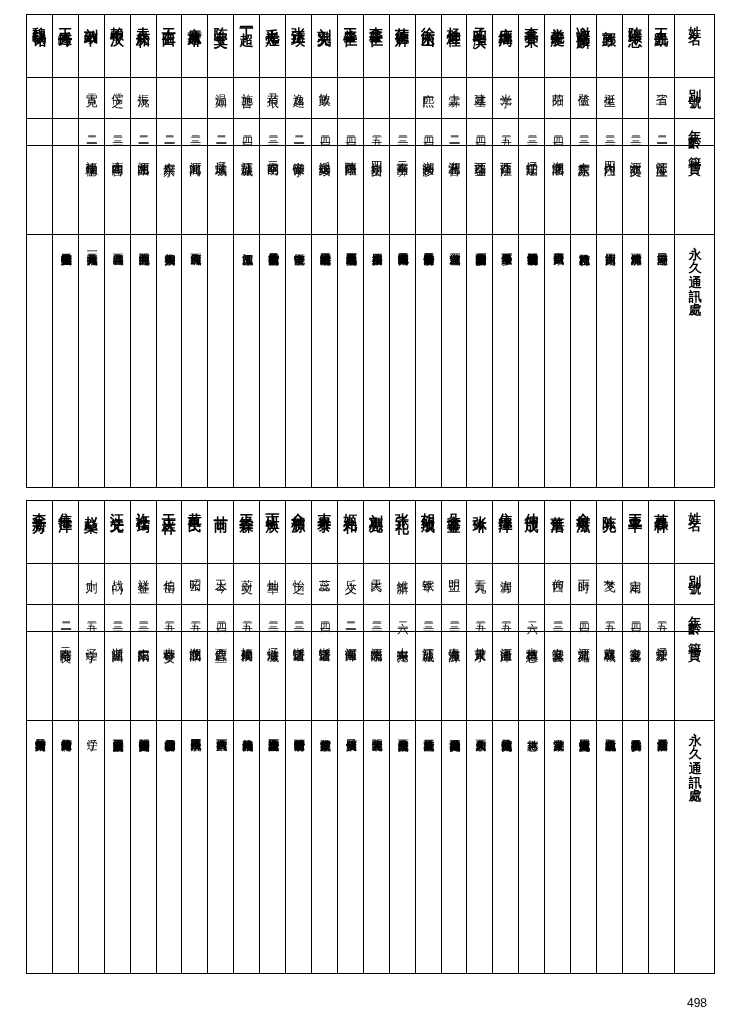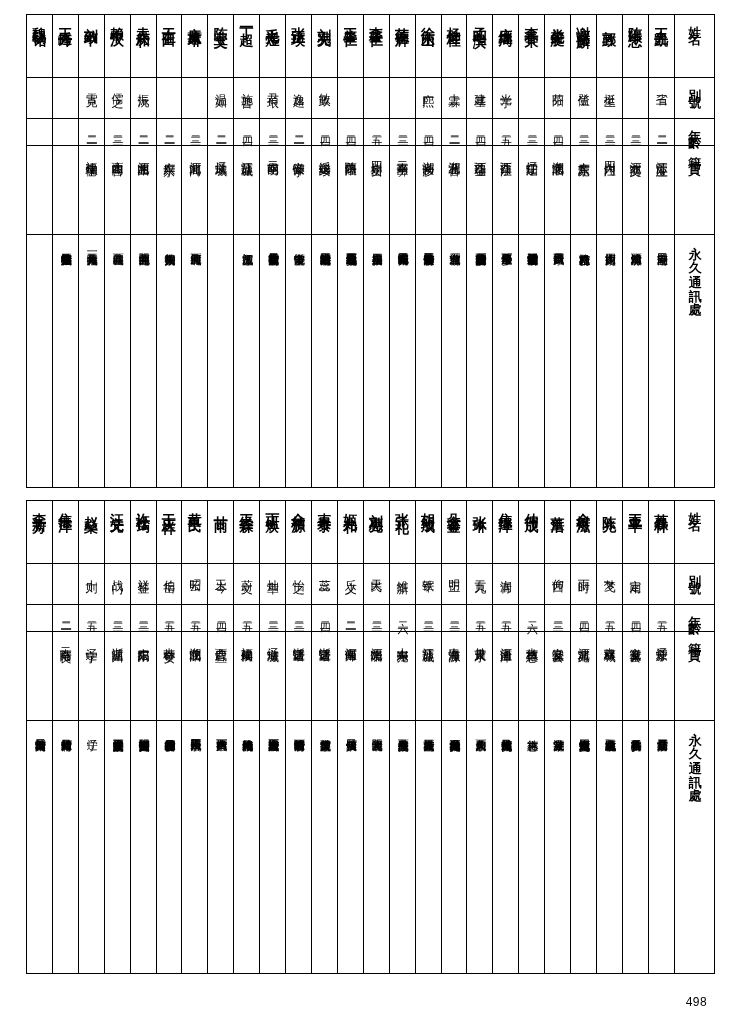--- a/index.html
+++ b/index.html
@@ -51,21 +51,21 @@
   .r-addr td{height:250px;}
   .r-addr .v{font-size:11px;letter-spacing:0px;line-height:1.1;}
   td.label{background:#fff;}
   .label .v{font-size:13px;font-weight:bold;letter-spacing:6px;}
   .r-addr .label .v{letter-spacing:14px;font-size:13px;}
   .col-label{width:40px;}
   .pagenum{
     position:absolute;
     right:26px;bottom:14px;
     font-size:12px;
-    font-family:Liberation Mono, monospace;
+    font-family:Liberation Sans, sans-serif;
   }
   .tblwrap{position:relative;}
 </style>
 </head>
 <body>
 
 <div class="page">
 
   <div class="tblwrap">
   <table class="tbl">

